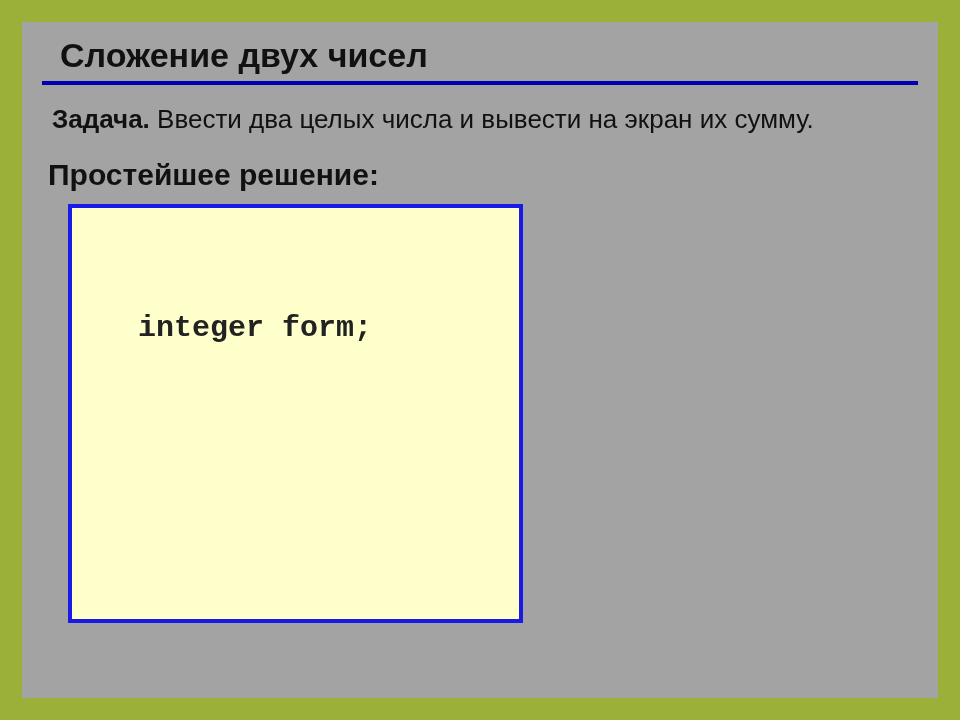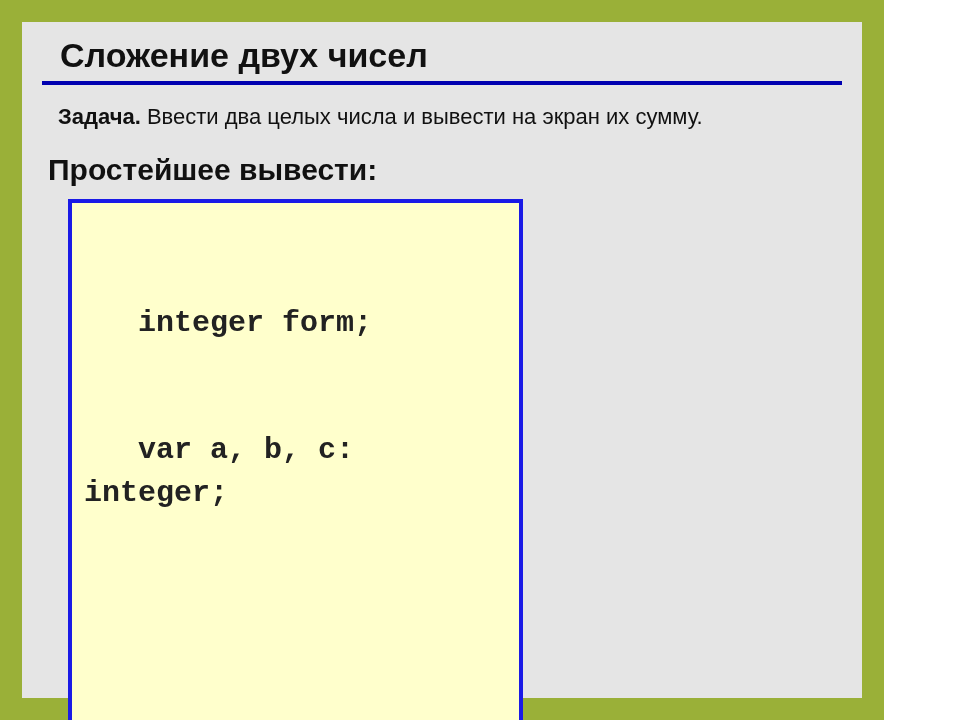--- a/index.html
+++ b/index.html
@@ -5,45 +5,45 @@
   html, body {
     margin: 0;
     padding: 0;
     width: 960px;
     height: 720px;
     font-family: Arial, Helvetica, sans-serif;
     background: #fff;
   }
   .outer {
     box-sizing: border-box;
-    width: 884px;
+    width: 960px;
     height: 720px;
     border: 22px solid #9ab038;
-    background: #e5e5e5;
+    background: #a3a3a3;
     position: relative;
   }
   .inner {
     padding: 12px 20px 0 20px;
   }
   .title {
     font-size: 34px;
     font-weight: bold;
     color: #111;
     margin: 2px 0 6px 18px;
   }
   .hr {
     height: 4px;
     background: #0000b0;
     margin: 0 0 18px 0;
   }
   .task {
-    font-size: 22px;
+    font-size: 26px;
     color: #111;
     line-height: 1.25;
-    margin: 0 0 22px 16px;
+    margin: 0 0 22px 10px;
   }
   .task .label {
     font-weight: bold;
   }
   .subhead {
     font-size: 30px;
     font-weight: bold;
     color: #111;
     margin: 0 0 12px 6px;
   }
@@ -71,26 +71,25 @@
 <div class="outer">
   <div class="inner">
 
     <div class="title">Сложение двух чисел</div>
     <div class="hr"></div>
 
     <div class="task">
       <span class="label">Задача.</span><span> Ввести два целых числа и вывести на экран их сумму.</span>
     </div>
 
-    <div class="subhead">Простейшее вывести:</div>
+    <div class="subhead">Простейшее решение:</div>
 
     <div class="codebox">
       <div class="code">
         <div>   integer form;</div>
-        <div>   var a, b, c: integer;</div>
         
         
         
         
       </div>
     </div>
 
   </div>
 </div>
 

